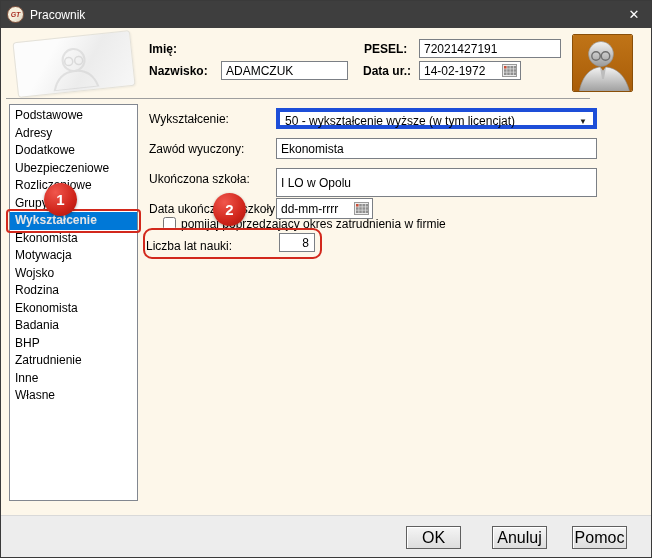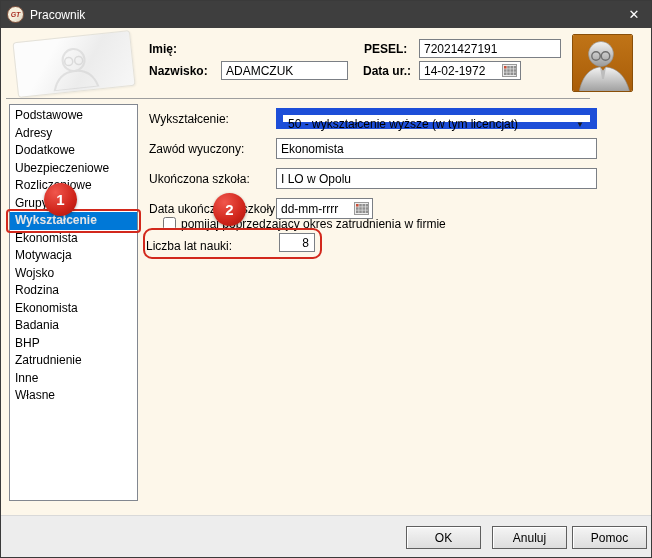--- a/index.html
+++ b/index.html
@@ -52,21 +52,21 @@
   .listbox {
     position:absolute; left:8px; top:103px; width:129px; height:397px;
     background:#ffffff; border:1px solid #828790; padding-top:2px;
   }
   .lb-item { height:17.5px; line-height:17.5px; padding-left:5px; white-space:nowrap; cursor:default; }
   .lb-item.selected { background:#0078d7; color:#e5e5e5;font-weight:bold; }
   
   .flabel { position:absolute; left:148px; }
   .combo {
     position:absolute; left:275px; width:321px; height:21px; background:#fff;
-    border:7px solid #1d4ed8; line-height:19px; padding-left:5px; cursor:default;
+    border:4px solid #1d4ed8; line-height:19px; padding-left:5px; cursor:default;
   }
   .combo .arrow { position:absolute; right:6px; top:0; font-size:8px; line-height:19px; color:#1b1b1b; }
   .finput { left:275px; width:321px; height:21px; line-height:19px; }
   .cbox {
     position:absolute; left:162px; top:216px; width:13px; height:13px;
     accent-color:#444; margin:0;
   }
   .cb-label { position:absolute; left:180px; top:216px; }
   .years-input {
     position:absolute; left:278px; top:232px; width:36px; height:19px; text-align:right;
@@ -84,24 +84,24 @@
     display:flex; align-items:center; justify-content:center;
   }
   .ann-circle-1 { left:43px; top:182px; }
   .ann-circle-2 { left:212px; top:192px; }
   
   .footer {
     position:absolute; left:0; top:514px; width:100%; height:43px;
     background:#ededed; border-top:1px solid #d9d9d9;
   }
   .btn {
-    position:absolute; top:525px; width:75px; height:23px;
+    position:absolute; top:525px; width:55px; height:23px;
     background:linear-gradient(#f5f5f5,#dddddd); border:1px solid #5f5f5f;
     box-shadow:inset 1px 1px 0 #ffffff;
-    font-family:inherit; font-size:12px; color:#000; cursor:default;
+    font-family:inherit; font-size:16px; color:#000; cursor:default;
   }
   .btn-ok { left:405px; }
   .btn-cancel { left:491px;text-align:center; }
   .btn-help { left:571px; }
 </style>
 </head>
 <body>
 
 <div class="window">
 
@@ -197,21 +197,21 @@
   <span class="flabel" style="top:111px;">Wykształcenie:</span>
   <div class="combo" style="top:107px;">
     <span>50 - wykształcenie wyższe (w tym licencjat)</span>
     <span class="arrow">▼</span>
   </div>
 
   <span class="flabel" style="top:141px;">Zawód wyuczony:</span>
   <input class="tinput finput" style="top: 137px; height: 21px;" value="Ekonomista">
 
   <span class="flabel" style="top:171px;">Ukończona szkoła:</span>
-  <input class="tinput finput" style="top: 167px; height: 21px;" value="I LO w Opolu">
+  <input class="tinput finput" style="top: 167px; height: 29px;" value="I LO w Opolu">
 
   <span class="flabel" style="top:201px;">Data ukończenia szkoły:</span>
   <div class="datebox" style="left:275px; top:197px; width:97px; height:21px;">
     <input value="dd-mm-rrrr" style="">
     <svg width="15" height="13" viewBox="0 0 15 13">
       <rect x="0.5" y="0.5" width="14" height="12" fill="#ececec" stroke="#9a9a9a"></rect>
       <rect x="2" y="2" width="2.6" height="2.6" fill="#c8503a"></rect>
       <rect x="5.2" y="2" width="2.6" height="2.6" fill="#8f8f8f"></rect>
         <rect x="8.4" y="2" width="2.6" height="2.6" fill="#8f8f8f"></rect>
         <rect x="11.6" y="2" width="2.4" height="2.6" fill="#8f8f8f"></rect>

